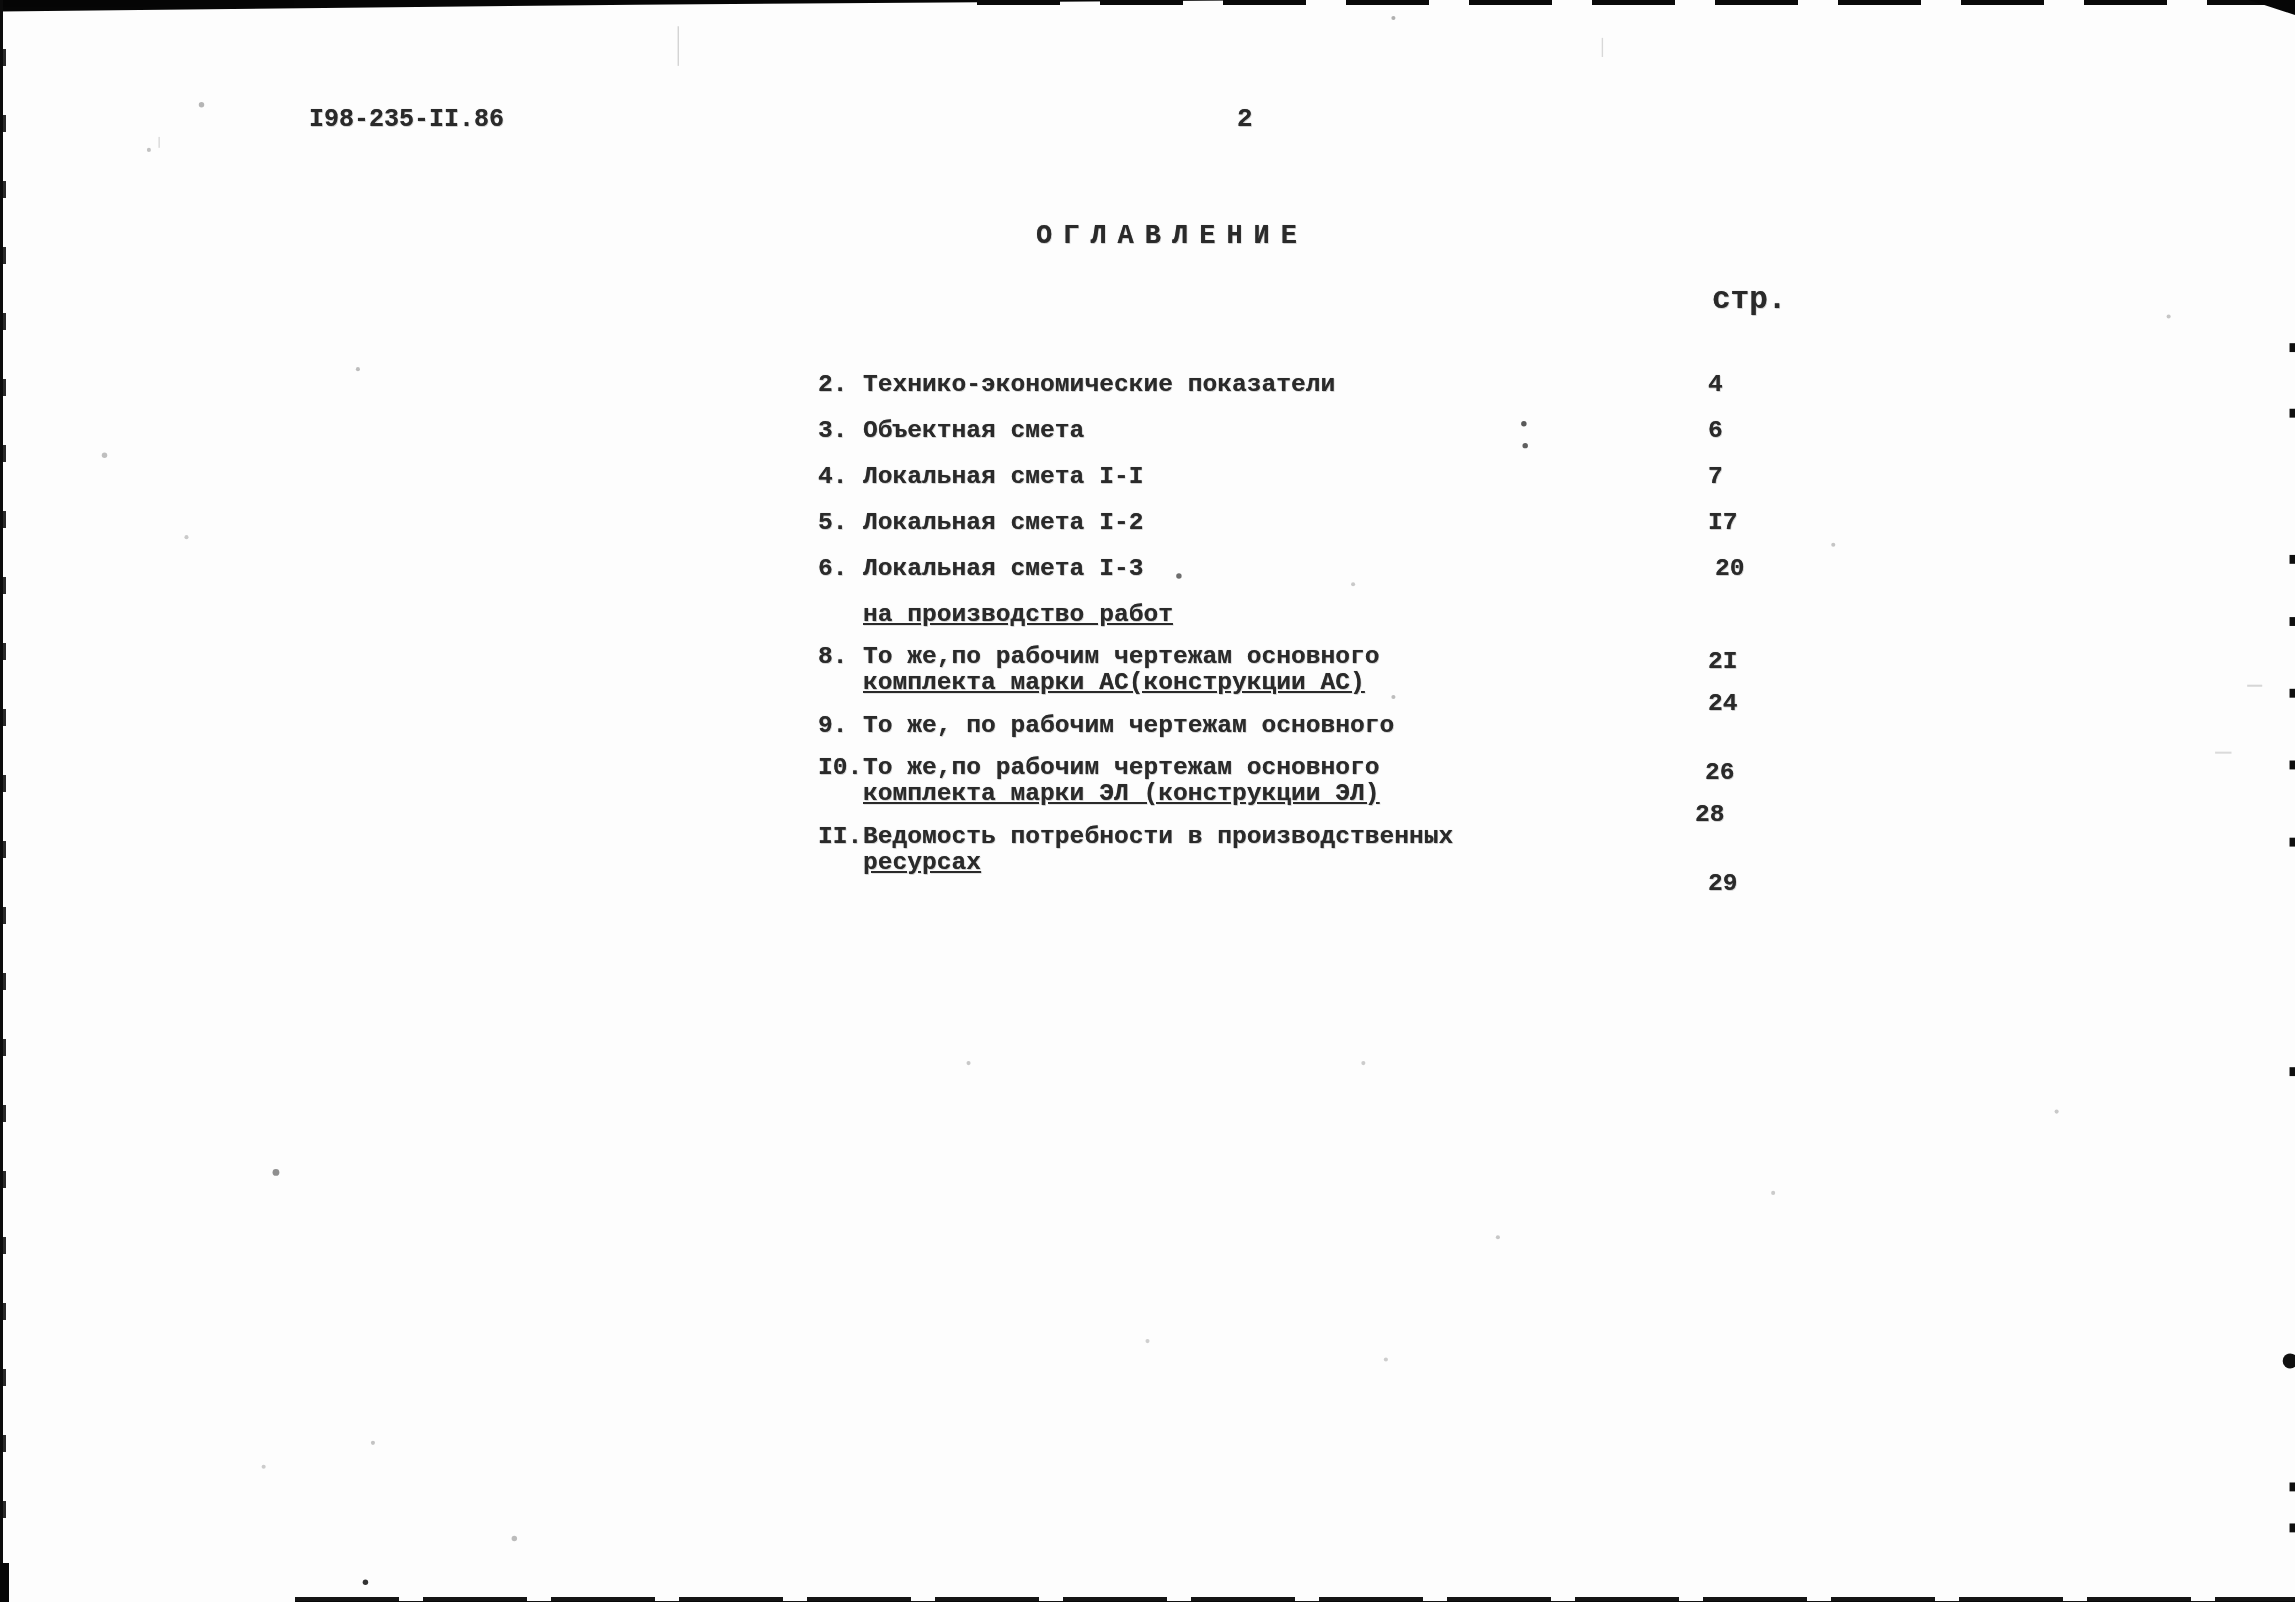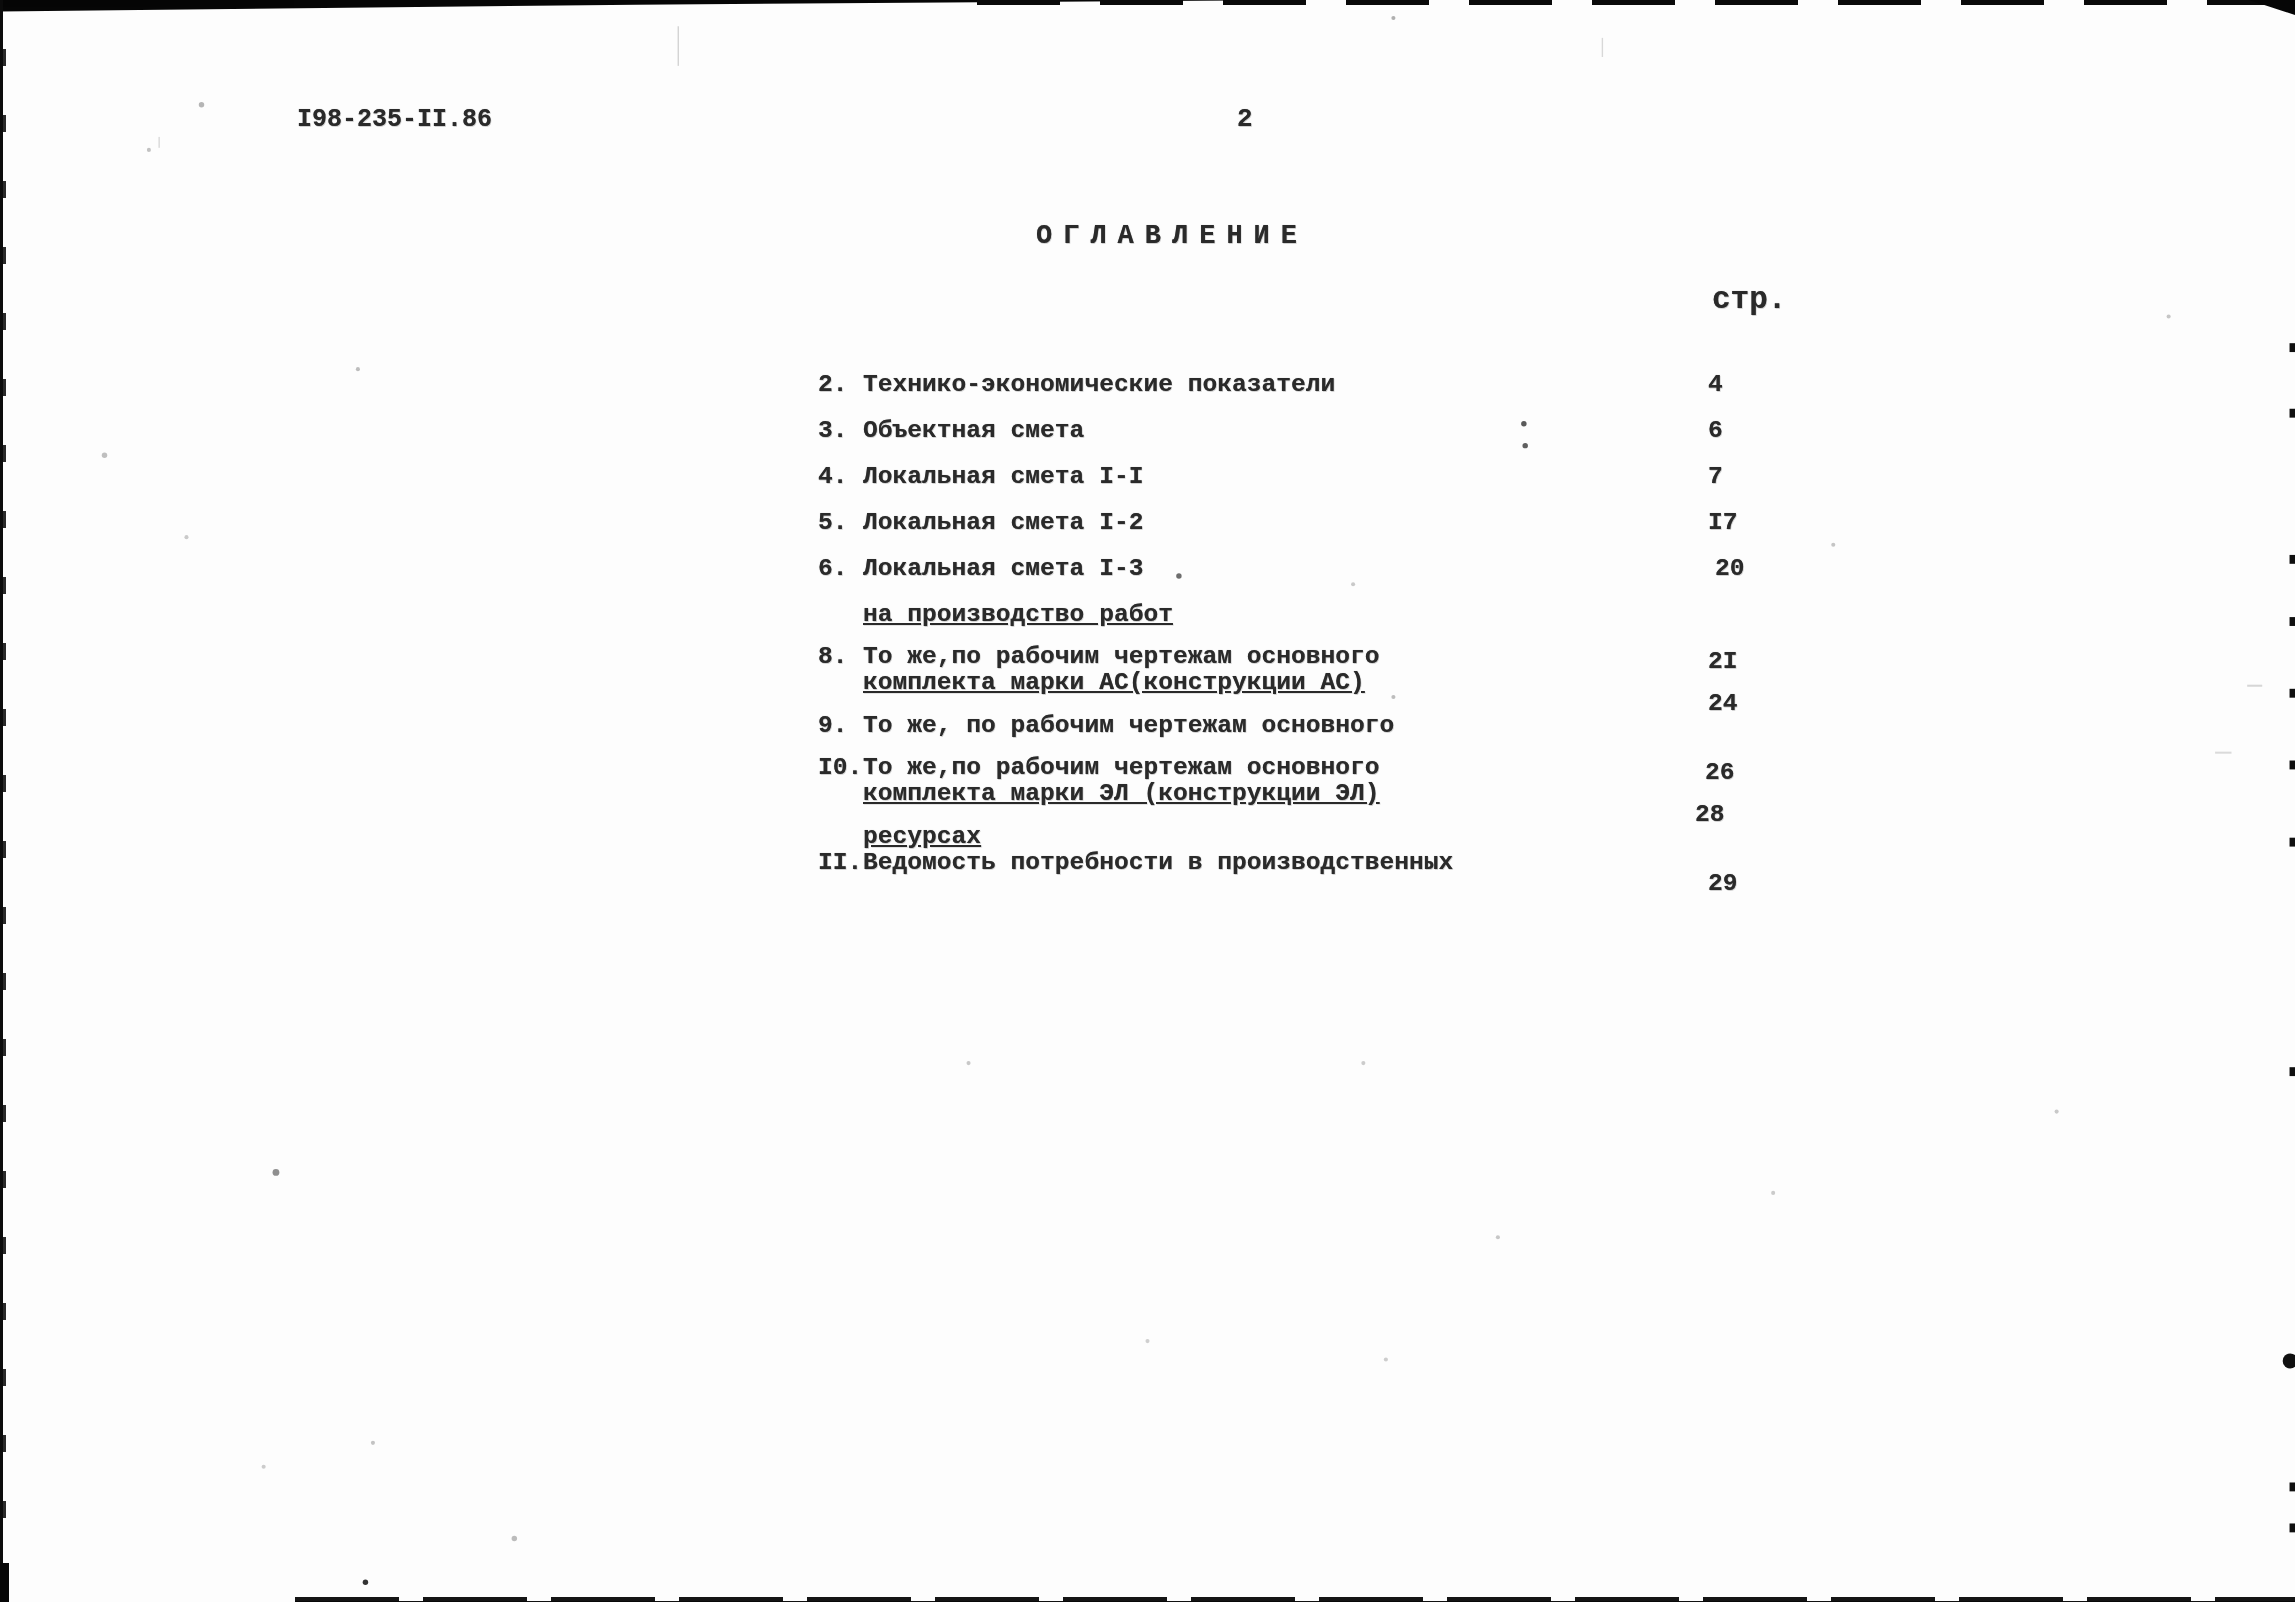--- a/index.html
+++ b/index.html
@@ -39,21 +39,21 @@
       linear-gradient(to top,#111 0 2px,transparent 2px);
   }
   .speck-layer{position:absolute;left:0;top:0;pointer-events:none;}
   
   .text-layer{
     position:absolute;inset:0;
     color:#2a2a2a;font-weight:700;
     filter:blur(0.3px);
   }
   .tw{ text-shadow:0 0 0.7px rgba(42,42,42,.6), 0.7px 0.7px 0 rgba(42,42,42,.18); white-space:pre; }
-  .doc-code{position:absolute;left:297px;top:107px;font-size:25px;line-height:1;}
+  .doc-code{position:absolute;left:309px;top:107px;font-size:25px;line-height:1;}
   .page-num{position:absolute;left:1237px;top:106px;font-size:26px;line-height:1;}
   .toc-title{position:absolute;left:1036px;top:223px;font-size:27px;line-height:1;letter-spacing:11px;}
   .col-header{position:absolute;left:1712px;top:284px;font-size:31px;line-height:1;}
   .toc-list{position:absolute;left:818px;top:372px;width:1161px;font-size:24.6px;line-height:26px;}
   .toc-item{position:relative;margin-bottom:20px;}
   .toc-item.two{margin-bottom:16.4px;}
   .toc-item .num{display:inline-block;min-width:45px;}
   .toc-item .line2{padding-left:45px;text-decoration:underline;}
   .toc-item .pageno{position:absolute;left:890px;top:0;}
   .toc-item.two .pageno{top:19px;margin-top:28px;}
@@ -176,21 +176,21 @@
         <span class="tw pageno">26</span>
       </div>
 
       <div class="toc-item two">
         <div class="tw"><span class="num">I0.</span><span>То же,по рабочим чертежам основного</span></div>
         <div class="tw line2">комплекта марки ЭЛ (конструкции ЭЛ)</div>
         <span class="tw pageno">28</span>
       </div>
 
       <div class="toc-item two">
+        <div class="tw"><span class="num">II.</span><span>Ведомость потребности в производственных</span></div>
         <div class="tw line2">ресурсах</div>
-        <div class="tw"><span class="num">II.</span><span>Ведомость потребности в производственных</span></div>
         <span class="tw pageno">29</span>
       </div>
 
     </div>
   </div>
 </div>
 
 
 </body></html>

